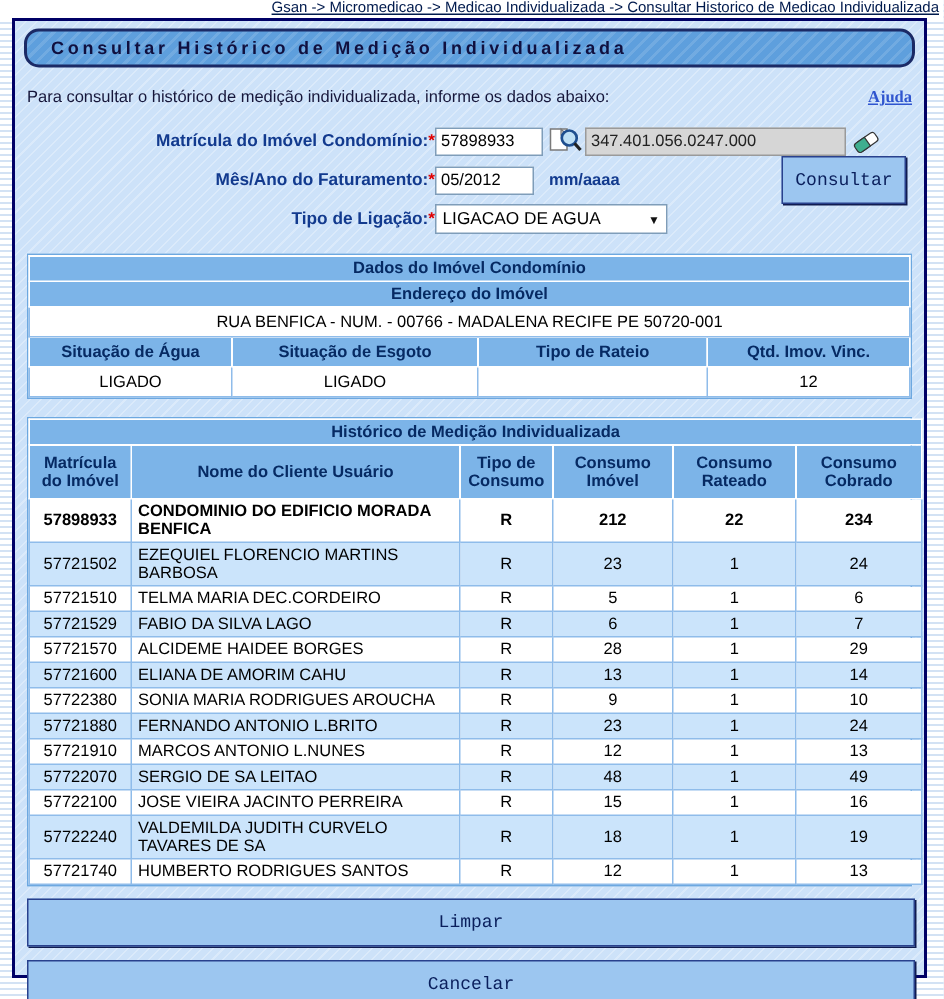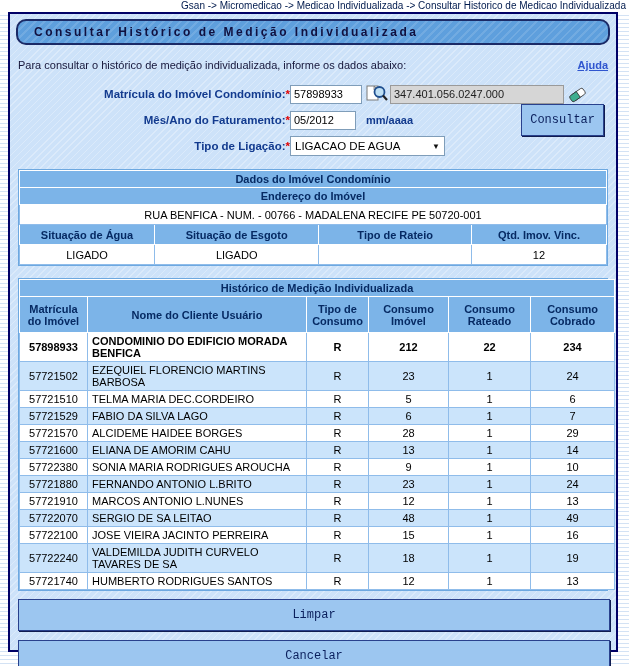--- a/index.html
+++ b/index.html
@@ -7,21 +7,21 @@
   body {
     width: 629px; height: 666px;
     font-family: "Liberation Sans", sans-serif;
     background: repeating-linear-gradient(to bottom, #ffffff 0px, #ffffff 3px, #d3e2f4 3px, #d3e2f4 4px);
     overflow: hidden;
   }
   .breadcrumb {
     height: 12px; line-height: 11px;
     text-align: right; padding-right: 3px;
     font-size: 10px; color: #001a4d;
-    cursor: pointer;
+    text-decoration: underline; cursor: pointer;
     background: #ffffff;
   }
   .frame {
     margin-left: 8px;
     width: 610px; height: 640px;
     border: 2px solid #000066;
     background-color: #cde2f9;
     background-image: repeating-linear-gradient(135deg, rgba(255,255,255,0.28) 0px, rgba(255,255,255,0.28) 1px, transparent 1px, transparent 5px);
     padding: 5px 6px 4px 6px;
     position: relative;
@@ -38,20 +38,21 @@
     color: #10103f;
   }
   .intro-row {
     display: flex; justify-content: space-between; align-items: center;
     margin: 14px 2px 10px 2px;
     font-size: 11px; color: #16163a;
   }
   .link {
     color: #2f55cf; font-weight: bold; text-decoration: underline; cursor: pointer;
     font-size: 11px;
+    font-family: Liberation Serif, serif;
   }
   .form-row {
     display: flex; align-items: center;
     height: 26px; margin-left: 2px;
   }
   .form-label {
     width: 272px; flex: 0 0 272px;
     font-size: 11.5px; font-weight: bold; color: #123a8e; text-align: right;
   }
   .req { color: #e00000; font-weight: bold; }

